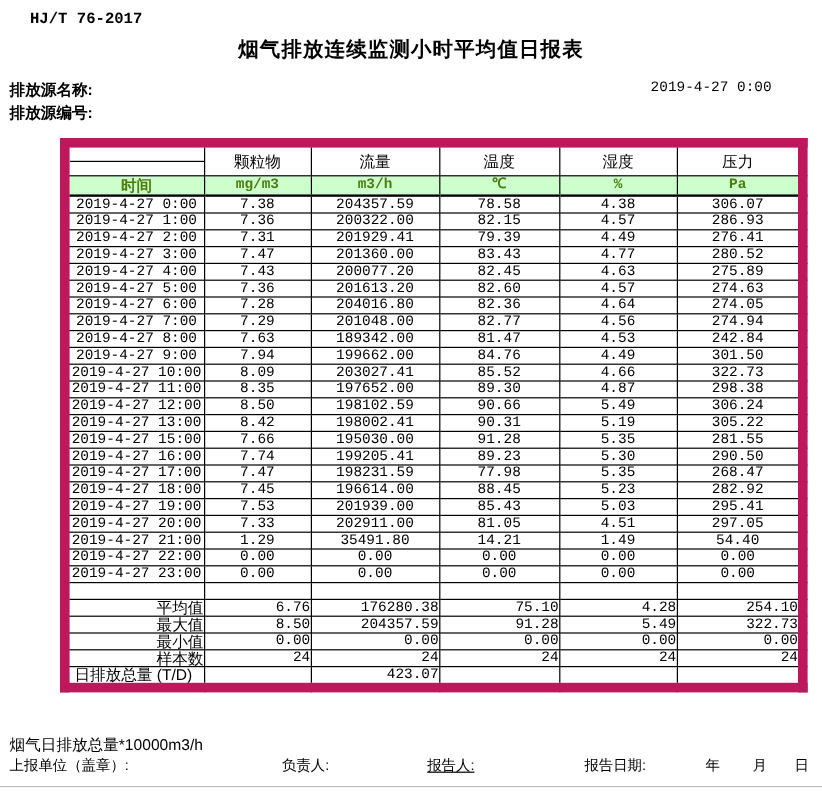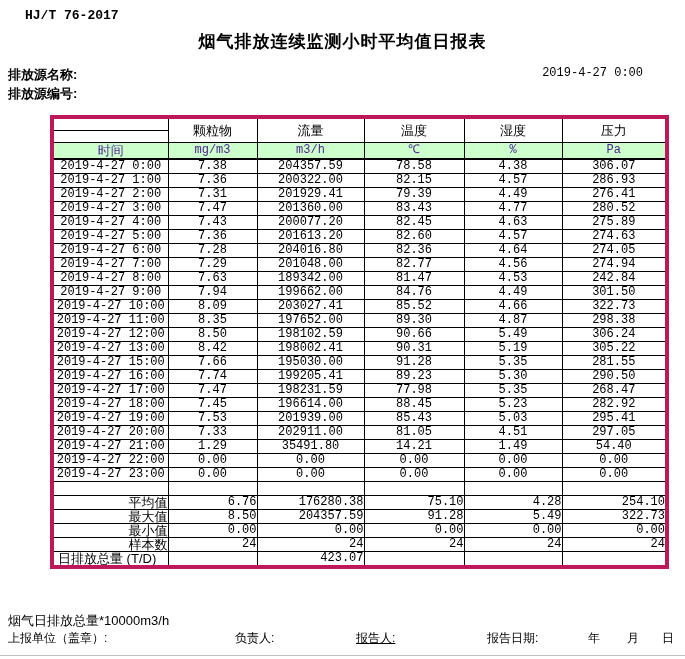--- a/index.html
+++ b/index.html
@@ -10,30 +10,30 @@
   .doc-code{position:absolute;left:25px;top:8px;font-size:13px;font-weight:bold;
             font-family:"Liberation Mono","DejaVu Sans Mono",monospace;}
   .report-title{position:absolute;left:0;right:0;top:30px;text-align:center;
                 font-size:17px;font-weight:bold;letter-spacing:1px;}
   .src-name{position:absolute;left:8px;top:66px;font-size:13px;font-weight:bold;}
   .src-code{position:absolute;left:8px;top:85px;font-size:13px;font-weight:bold;}
   .report-datetime{position:absolute;right:42px;top:66px;font-size:12px;
                    font-family:"Liberation Mono","DejaVu Sans Mono",monospace;}
 
   table.report{position:absolute;left:50px;top:115px;width:615px;
-               border-collapse:collapse;table-layout:fixed;border:4px solid #be185d;}
+               border-collapse:collapse;table-layout:fixed;border:8px solid #be185d;}
   table.report td{border:1px solid #000;padding:0;margin:0;text-align:center;
                   font-size:12px;line-height:13px;white-space:nowrap;overflow:hidden;}
   tr.hdr-row td{height:23px;font-size:13px;}
   td.corner{padding:0;vertical-align:top;}
   .corner-top{height:11px;border-bottom:1px solid #000;}
   .corner-bottom{height:11px;}
-  tr.units-row td{height:15px;background:#ccffcc;color:#4c1d95;
+  tr.units-row td{height:15px;background:#ccffcc;color:#4d7c0f;
                   border-bottom:2px solid #000;
-                  font-family:"Liberation Mono","DejaVu Sans Mono",monospace;}
+                  font-family:"Liberation Mono","DejaVu Sans Mono",monospace;font-weight:bold;}
   tr.units-row td.time-label{font-family:"Liberation Sans","DejaVu Sans",sans-serif;font-size:13px;}
   tr.data-row td{height:13px;font-family:"Liberation Mono","DejaVu Sans Mono",monospace;}
   td.time-cell{white-space:pre;}
   tr.empty-row td{height:13px;}
   tr.sum-row td{height:13px;font-family:"Liberation Mono","DejaVu Sans Mono",monospace;text-align:right;}
   tr.sum-row td.sum-label{font-family:"Liberation Sans","DejaVu Sans",sans-serif;font-size:13px;}
   tr.sum-row td.sum-label.left{text-align:left;padding-left:4px;}
 
   .footnote{position:absolute;left:8px;top:612px;font-size:13px;}
   .sig-row{position:absolute;left:0;top:630px;width:599px;height:18px;font-size:12px;}

